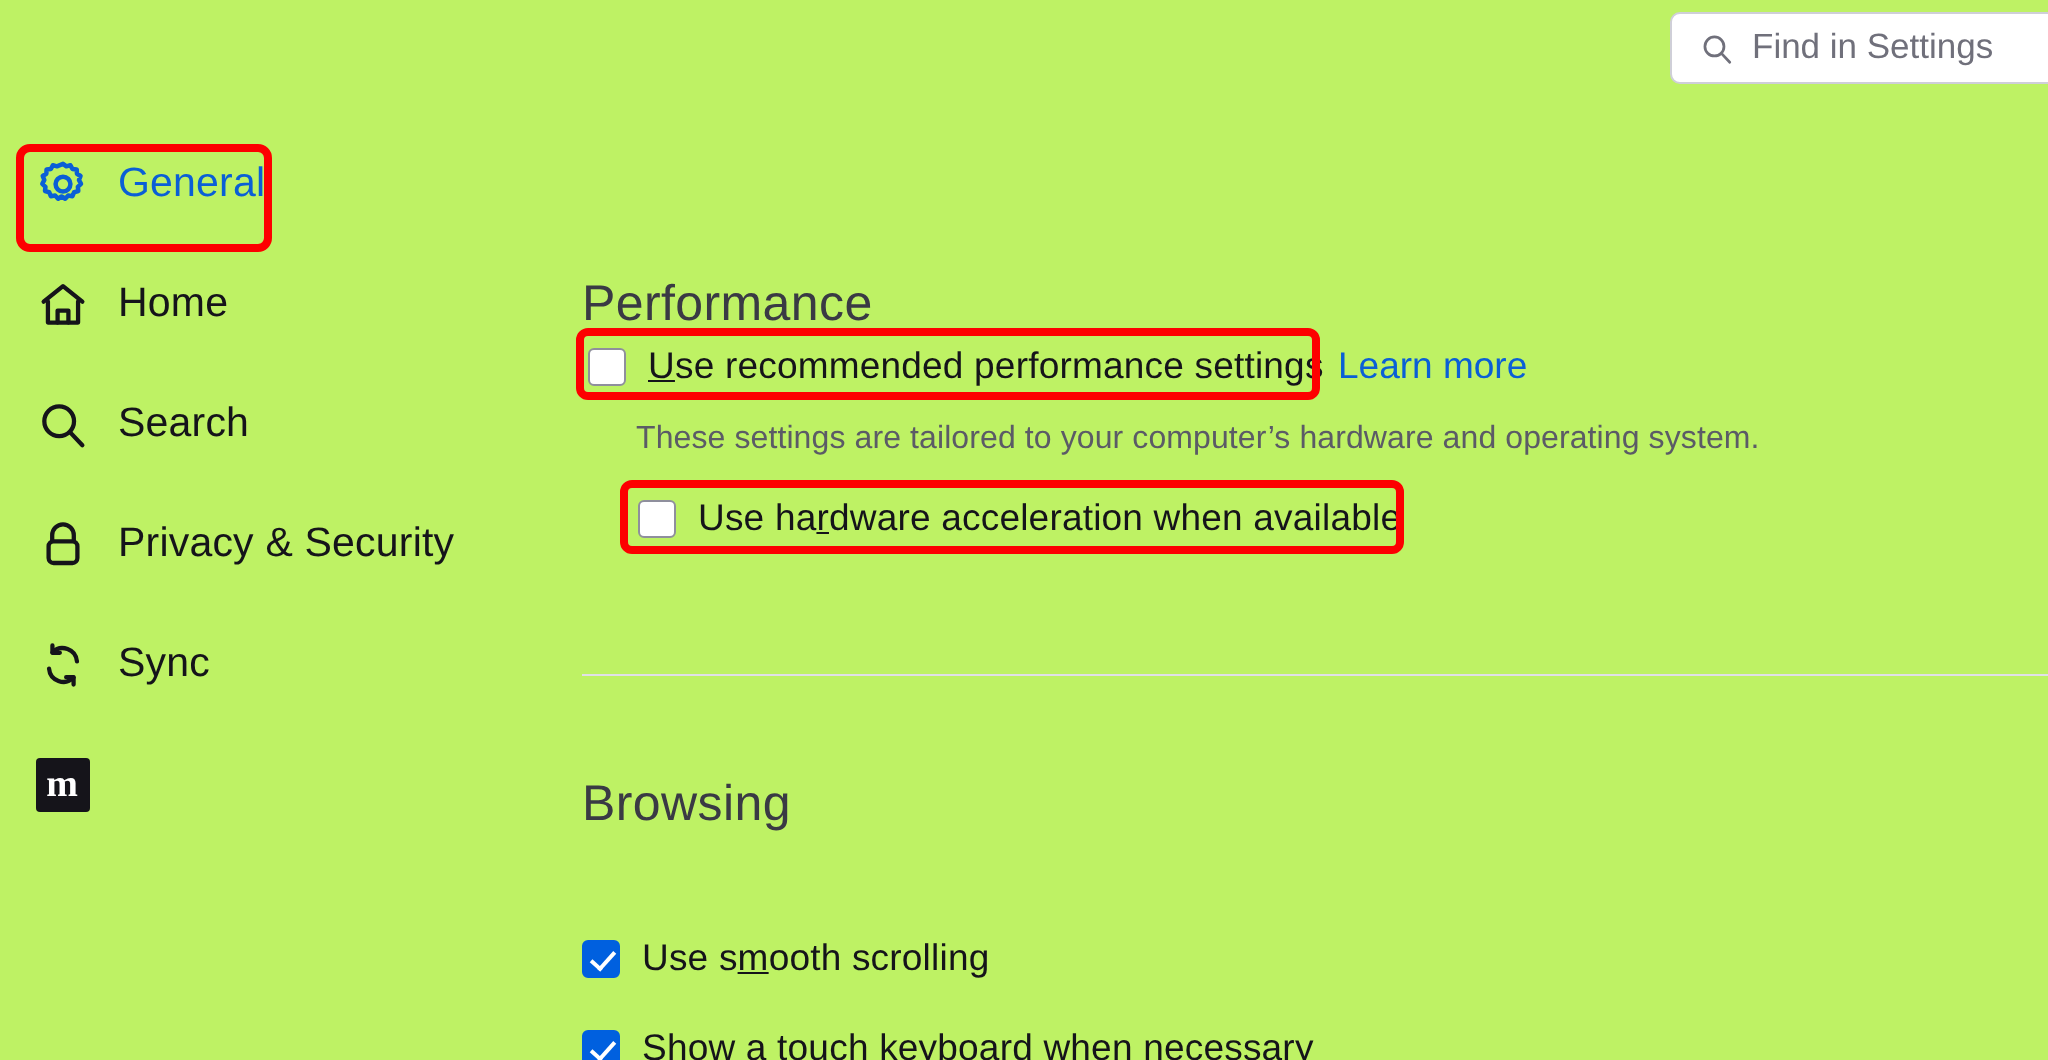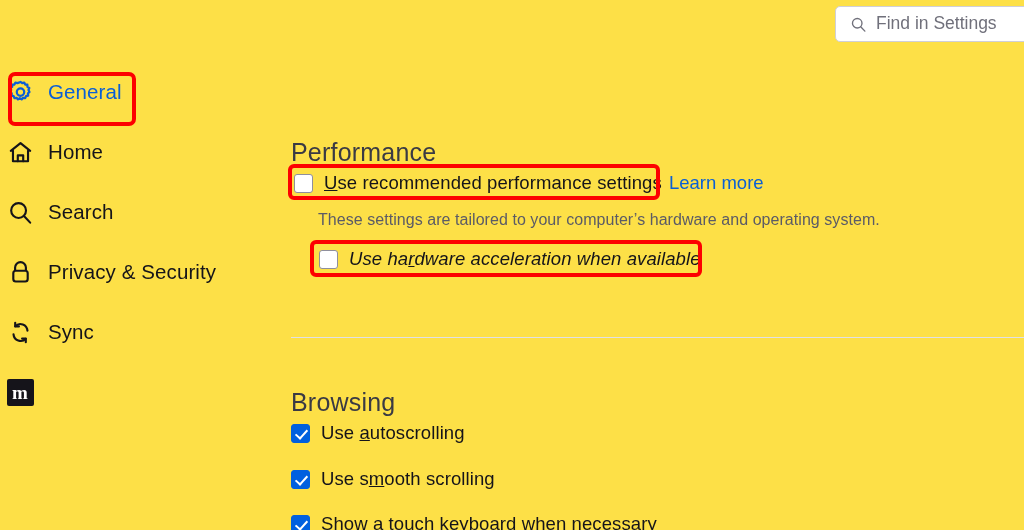--- a/index.html
+++ b/index.html
@@ -9,21 +9,21 @@
     height: 530px;
     overflow: hidden;
     background: #ffffff;
     font-family: "Liberation Sans", sans-serif;
     color: #15141a;
   }
   #root {
     position: relative;
     width: 1024px;
     height: 530px;
-    background: #fde047;
+    background: #bef264;
   }
 
   
   .search-box {
     position: absolute;
     left: 835px;
     top: 6px;
     width: 215px;
     height: 36px;
     box-sizing: border-box;
@@ -54,21 +54,21 @@
     left: 0;
     top: 72px;
     width: 285px;
   }
   .nav-item {
     position: relative;
     display: flex;
     align-items: center;
     height: 40px;
     margin-bottom: 20px;
-    padding-left: 6px;
+    padding-left: 17px;
     box-sizing: border-box;
   }
   .nav-item .nav-icon {
     width: 28px;
     height: 28px;
     flex: 0 0 28px;
     display: flex;
     align-items: center;
     justify-content: center;
     margin-right: 14px;
@@ -203,21 +203,21 @@
     box-sizing: border-box;
     border: 4px solid #fd0000;
     border-radius: 6px;
     pointer-events: none;
   }
   #hl-recommended { left: -3px;  top: 152px; width: 372px; height: 36px; }
   #hl-hardware    { left: 19px;  top: 228px; width: 392px; height: 37px; }
 
   
   #row-recommended { left: 3px;  top: 160px; }
-  #row-hardware    { left: 28px; top: 236px; font-style: italic; }
+  #row-hardware    { left: 28px; top: 236px; }
   #row-autoscroll  { left: 0px;  top: 410px; }
   #row-smooth      { left: 0px;  top: 456px; }
   #row-touch       { left: 0px;  top: 501px; }
 </style>
 </head>
 <body>
 
 <div id="root">
 
   <div class="search-box">
@@ -310,24 +310,20 @@
       <span class="check-label"><span>Use ha</span><span class="ak">r</span><span>dware acceleration when available</span></span>
     </div>
 
     <div class="highlight-box" id="hl-recommended"></div>
     <div class="highlight-box" id="hl-hardware"></div>
 
     <div class="divider"></div>
 
     <h2 class="section-heading" id="heading-browsing">Browsing</h2>
 
-    <div class="check-row" id="row-autoscroll">
-      <span class="cbox on"></span>
-      <span class="check-label"><span>Use </span><span class="ak">a</span><span>utoscrolling</span></span>
-    </div>
 
     <div class="check-row" id="row-touch">
       <span class="cbox on"></span>
       <span class="check-label"><span>Show a tou</span><span class="ak">c</span><span>h keyboard when necessary</span></span>
     </div>
 
     <div class="check-row" id="row-smooth">
       <span class="cbox on"></span>
       <span class="check-label"><span>Use s</span><span class="ak">m</span><span>ooth scrolling</span></span>
     </div>

